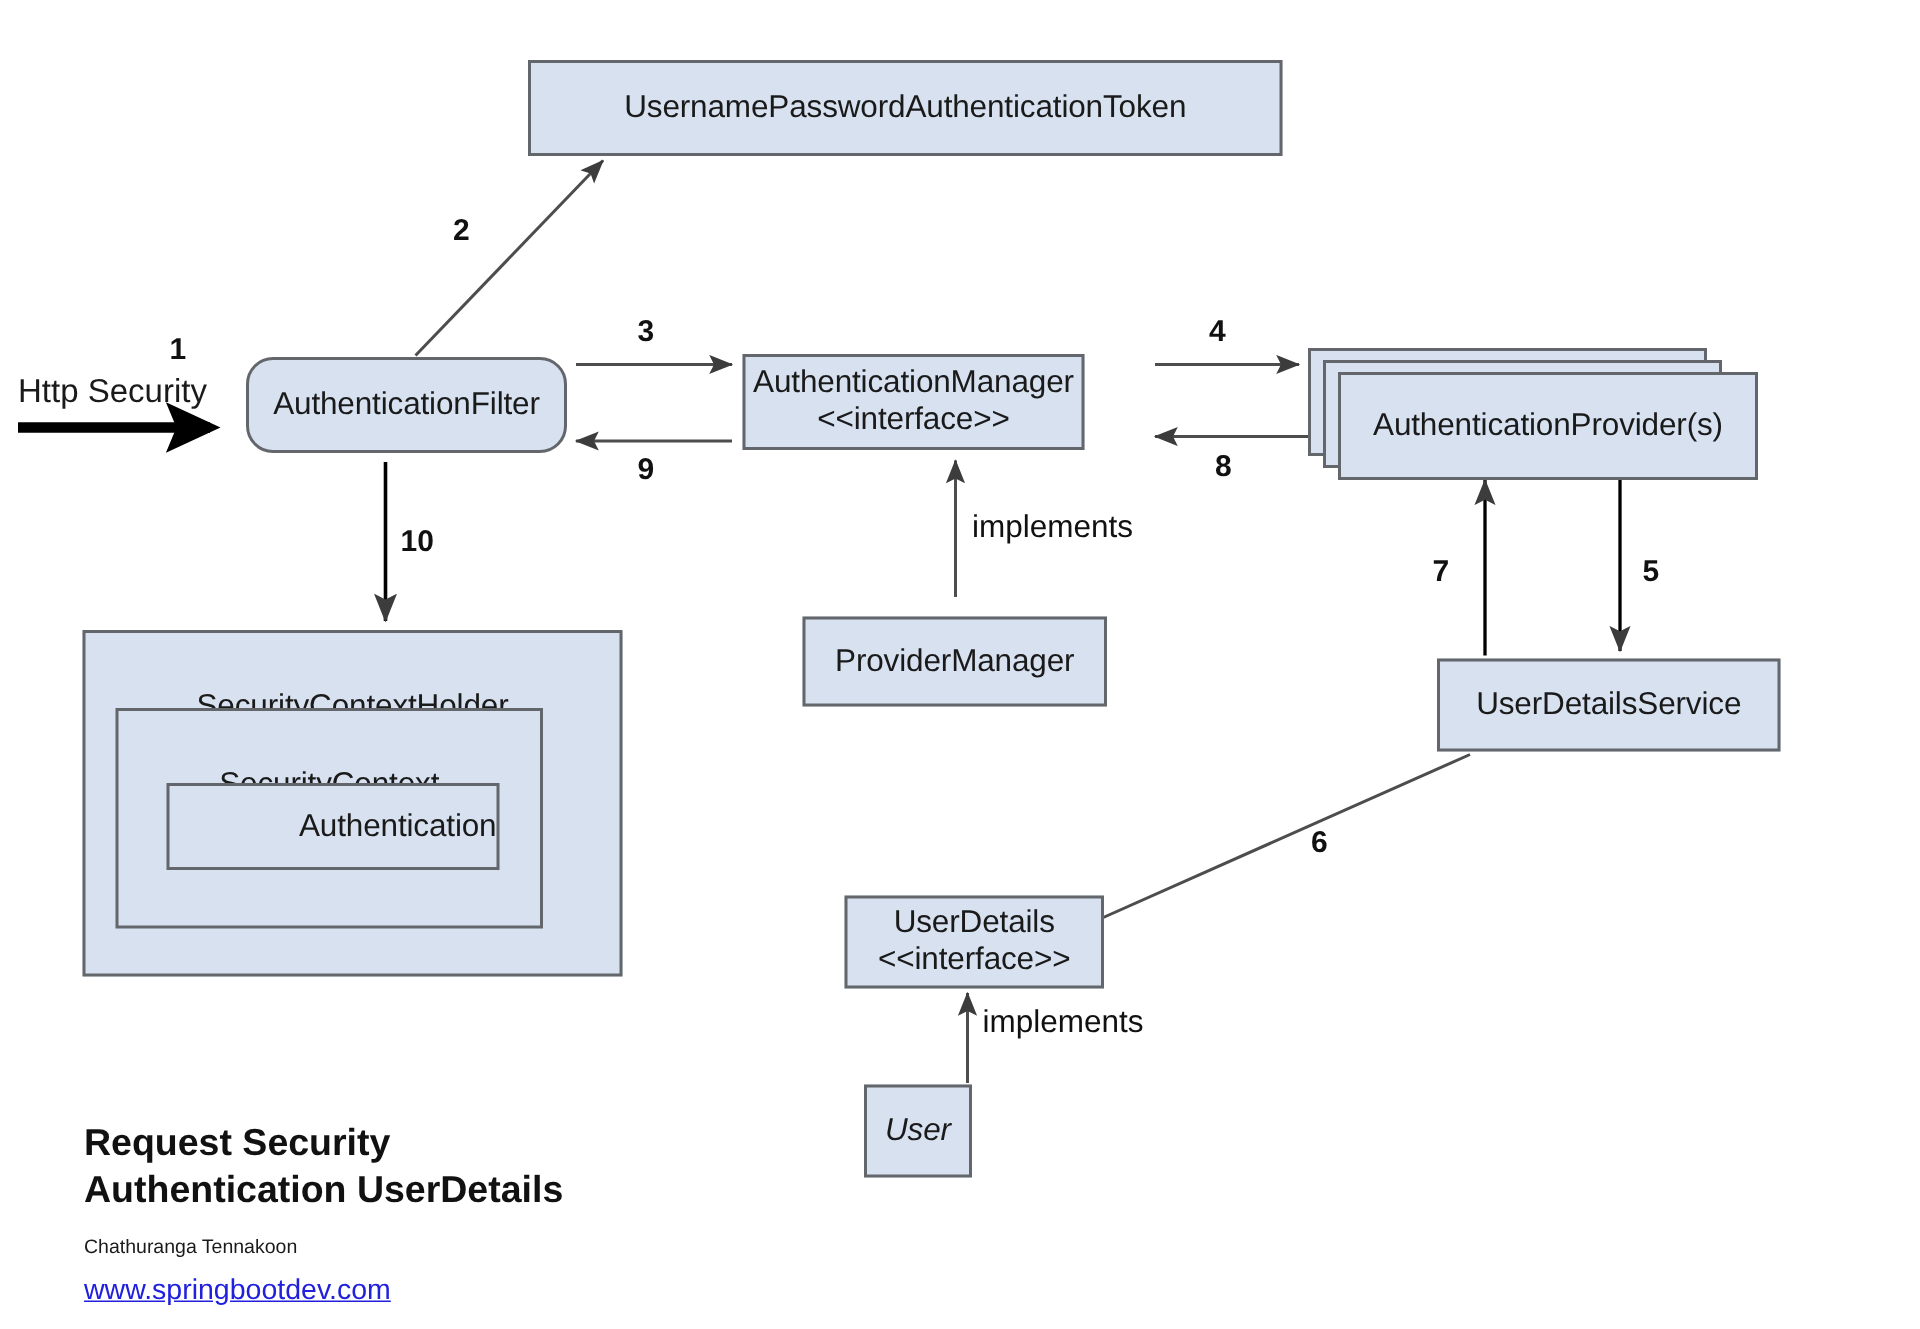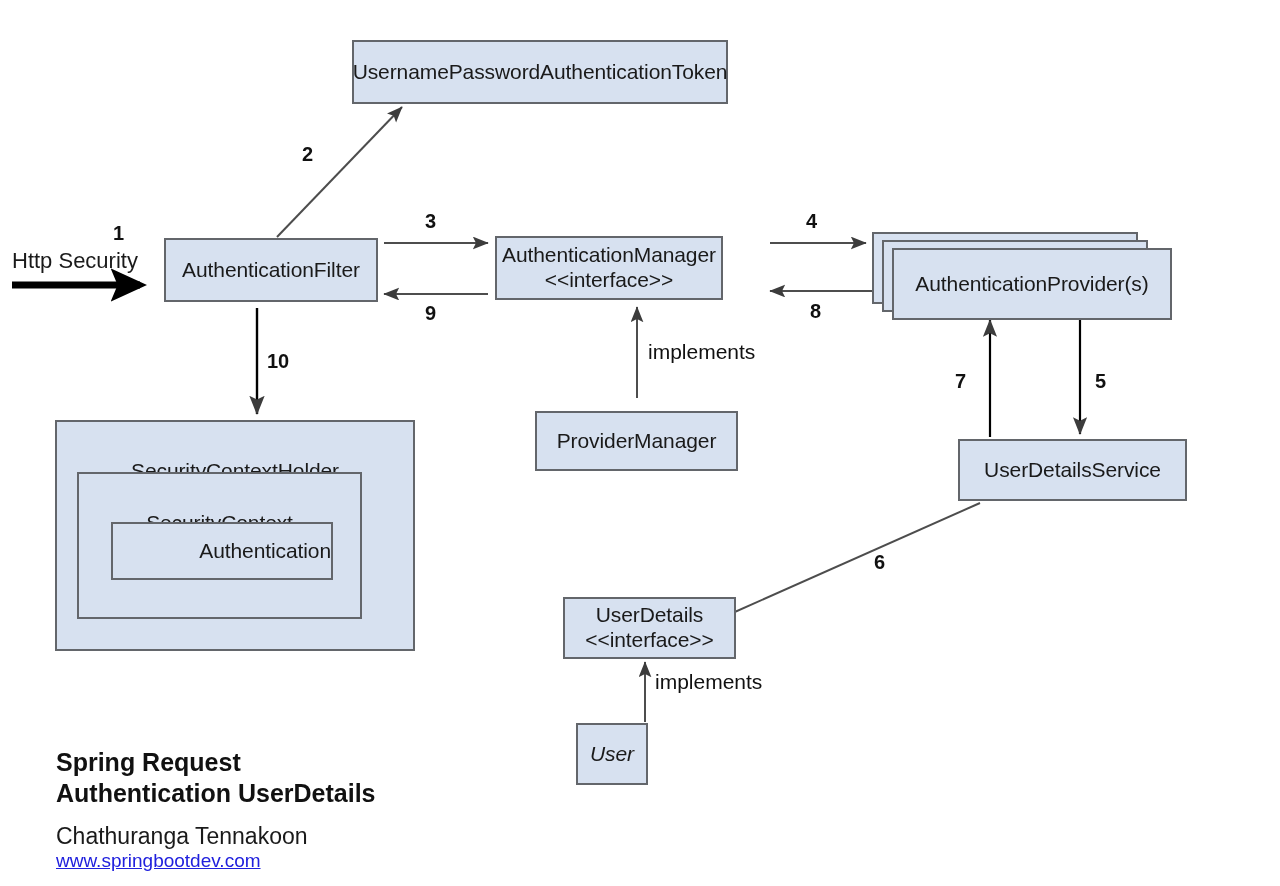--- a/index.html
+++ b/index.html
@@ -76,21 +76,21 @@
   }
   #http-request-text {
     font-size: 22px;
   }
   #title-line1, #title-line2 {
     font-size: 25px;
     font-weight: bold;
     color: #111;
   }
   #author-name {
-    font-size: 23px;
+    font-size: 13px;
     color: #1a1a1a;
   }
   #site-link {
     font-size: 19px;
     color: #2020dd;
     text-decoration: underline;
     cursor: pointer;
     text-align: right;
   }
 </style>
@@ -151,25 +151,25 @@
 
     <g>
       <line x1="728" y1="615" x2="980" y2="503" stroke="#4d4d4d" stroke-width="2"></line>
     </g>
 
     <g>
       <line x1="645" y1="722" x2="645" y2="662" stroke="#4d4d4d" stroke-width="2" marker-end="url(#arrow)"></line>
     </g>
   </svg>
 
-  <div class="node" style="left:352px; top:40px; width:376px; height:64px;align-items:center;">
+  <div class="node" style="left:352px; top:40px; width:503px; height:64px;align-items:center;">
     <span>UsernamePasswordAuthenticationToken</span>
   </div>
 
-  <div class="node" style="left:164px; top:238px; width:214px; height:64px;">
+  <div class="node" style="left:164px; top:238px; width:214px; height:64px;border-radius:18px;">
     <span>AuthenticationFilter</span>
   </div>
 
   <div class="node" style="left:495px; top:236px; width:228px; height:64px;">
     <span>AuthenticationManager
 &lt;&lt;interface&gt;&gt;</span>
   </div>
 
   <div class="node stack-shadow" style="left:872px; top:232px; width:266px; height:72px;"></div>
   <div class="node stack-shadow" style="left:882px; top:240px; width:266px; height:72px;"></div>
@@ -213,18 +213,18 @@
   <div class="edge-label" style="left:955px; top:370px;">7</div>
   <div class="edge-label" style="left:810px; top:300px;">8</div>
   <div class="edge-label" style="left:425px; top:302px;">9</div>
   <div class="edge-label" style="left:267px; top:350px;">10</div>
 
   <div class="edge-label plain" style="left:648px; top:340px;">implements</div>
   <div class="edge-label plain" style="left:655px; top:670px;">implements</div>
 
   <div class="free-text" id="http-request-text" style="left:12px; top:248px;">Http Security</div>
 
-  <div class="free-text" id="title-line1" style="left:56px; top:748px;">Spring Request</div>
+  <div class="free-text" id="title-line1" style="left:56px; top:748px;">Request Security</div>
   <div class="free-text" id="title-line2" style="left:56px; top:779px;">Authentication UserDetails</div>
   <div class="free-text" id="author-name" style="left:56px; top:823px;">Chathuranga Tennakoon</div>
   <div class="free-text" id="site-link" style="left:56px; top:850px;">www.springbootdev.com</div>
 
 </div>
 
 </body></html>

